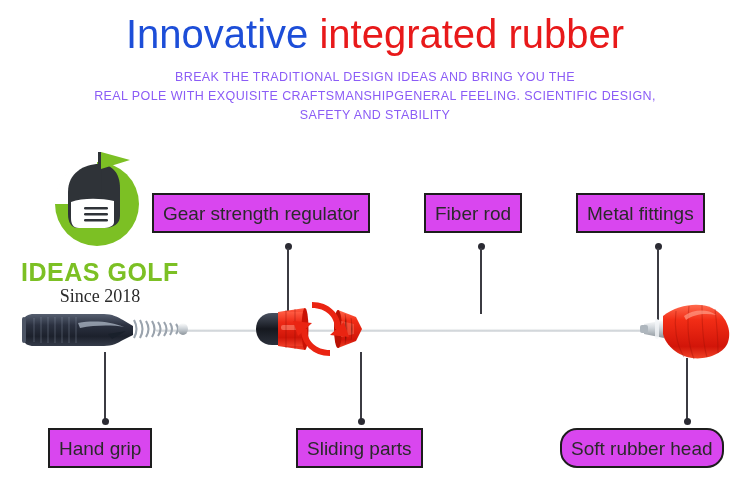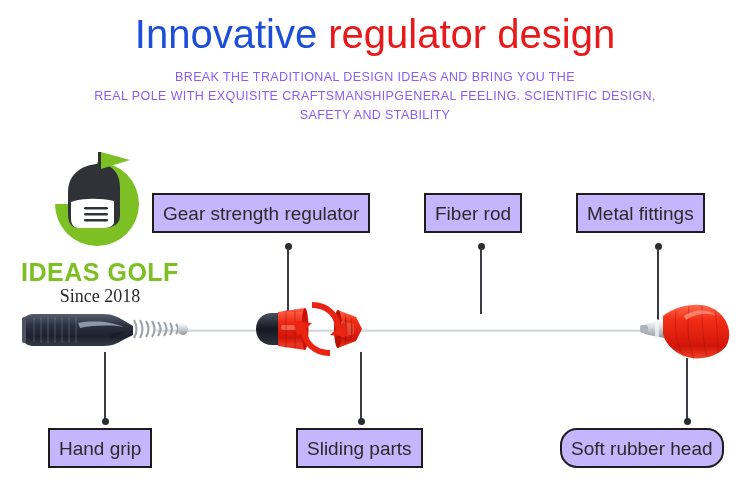--- a/index.html
+++ b/index.html
@@ -89,21 +89,21 @@
     color: #2b2b2b;
     font-family: Liberation Serif, serif;
     font-size: 18px;
     line-height: 18px;
   }
 
   
   .label-box {
     position: absolute;
     border: 2px solid #1d1d1d;
-    background: #c4b5fd;
+    background: #d946ef;
     color: #2a2a2a;
     font-size: 19px;
     line-height: 1;
     display: flex;
     align-items: center;
     justify-content: center;
     padding: 0 9px;
     white-space: nowrap;
     height: 40px;
   }
@@ -130,21 +130,21 @@
     width: 750px;
     height: 90px;
   }
 </style>
 </head>
 <body>
 
 <div id="stage">
 
   <div class="title">
-    <span class="t-dark">Innovative </span><span class="t-red">regulator design</span>
+    <span class="t-dark">Innovative </span><span class="t-red">integrated rubber</span>
   </div>
 
   <div class="subtitle">
     <div>BREAK THE TRADITIONAL DESIGN IDEAS AND BRING YOU THE</div>
     <div>REAL POLE WITH EXQUISITE CRAFTSMANSHIPGENERAL FEELING. SCIENTIFIC DESIGN,</div>
     <div>SAFETY AND STABILITY</div>
   </div>
 
   <div class="logo-wrap">
     <div class="logo-mark">

